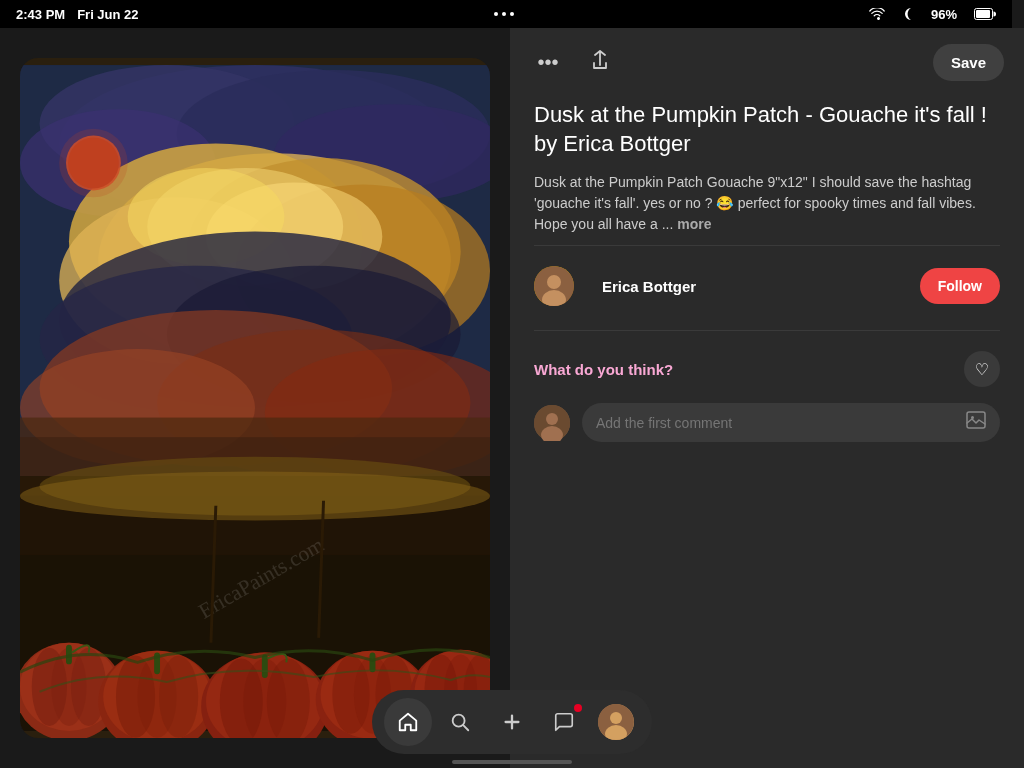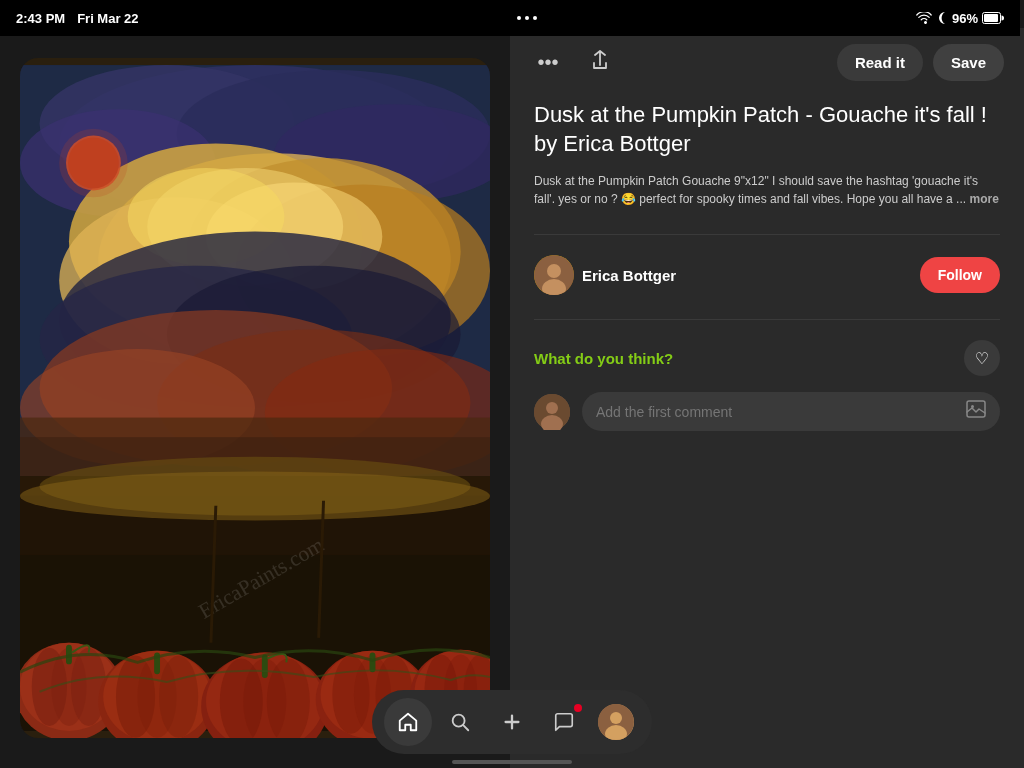--- a/index.html
+++ b/index.html
@@ -9,35 +9,35 @@
       background: #1a1a1a;
       font-family: -apple-system, BlinkMacSystemFont, 'Helvetica Neue', Arial, sans-serif;
       color: #fff;
       overflow: hidden;
       position: relative;
     }
 
     
     #status-bar {
       position: absolute;
-      top: 0; left: 0; right: 4px;
-      height: 36px;
+      top: 0; left: 0; right: 12px;
+      height: 28px;
       background: #000;
       display: flex;
       align-items: center;
       justify-content: space-between;
       padding: 0 16px;
       font-size: 13px;
       font-weight: 600;
       color: #fff;
       z-index: 100;
     }
     .status-left { display: flex; gap: 12px; align-items: center; }
     .status-center { display: flex; gap: 4px; align-items: center; }
-    .status-right { display: flex; gap: 4px; align-items: center; font-size: 13px; }
+    .status-right { display: flex; gap: 17px; align-items: center; font-size: 13px; }
     .status-dot { width: 4px; height: 4px; background: #fff; border-radius: 50%; }
 
     
     #main {
       position: absolute;
       top: 28px; left: 0; right: 0; bottom: 0;
       display: flex;
       flex-direction: row;
     }
 
@@ -129,45 +129,45 @@
 
     #pin-title {
       font-size: 22px;
       font-weight: 400;
       color: #fff;
       line-height: 1.3;
       margin-bottom: 14px;
     }
 
     #pin-description {
-      font-size: 12px;
+      font-size: 14px;
       color: #ccc;
       line-height: 1.5;
-      margin-bottom: 26px;
+      margin-bottom: 10px;
     }
     #pin-description .more-link {
       color: #aaa;
       cursor: pointer;
       font-weight: 600;
     }
 
     #divider {
       height: 1px;
       background: #3a3a3a;
       margin-bottom: 20px;
     }
 
     
     #author-row {
       display: flex;
       align-items: center;
       justify-content: space-between;
       margin-bottom: 24px;
     }
-    .author-left { display: flex; align-items: center; gap: 8px; }
+    .author-left { display: flex; align-items: center; gap: 28px; }
     .author-avatar {
       width: 40px;
       height: 40px;
       border-radius: 50%;
       background: linear-gradient(135deg, #8B6914, #D4A017, #6B4423);
       display: flex;
       align-items: center;
       justify-content: center;
       font-size: 16px;
       overflow: hidden;
@@ -198,21 +198,21 @@
     
     #comments-header {
       display: flex;
       align-items: center;
       justify-content: space-between;
       margin-bottom: 16px;
     }
     .comments-title {
       font-size: 15px;
       font-weight: 600;
-      color: #84cc16;
+      color: #f9a8d4;
     }
     .heart-btn {
       width: 36px;
       height: 36px;
       background: #3a3a3a;
       border: none;
       border-radius: 50%;
       color: #fff;
       display: flex;
       align-items: center;
@@ -316,21 +316,21 @@
       border-radius: 2px;
       z-index: 100;
     }
   </style>
 </head>
 <body>
 
 <div id="status-bar">
   <div class="status-left">
     <span>2:43 PM</span>
-    <span>Fri Mar 22</span>
+    <span>Fri Jun 22</span>
   </div>
   <div class="status-center">
     <div class="status-dot"></div>
     <div class="status-dot"></div>
     <div class="status-dot"></div>
   </div>
   <div class="status-right">
 
     <svg width="16" height="12" viewBox="0 0 16 12">
       <path d="M8 10.5a1.5 1.5 0 1 1 0 0.001z" fill="#fff"></path>
@@ -462,21 +462,20 @@
         </button>
         <button class="icon-btn">
           <span>
             <svg width="18" height="20" viewBox="0 0 18 20" fill="none" xmlns="http://www.w3.org/2000/svg">
               <path d="M9 1v14M4 5l5-4 5 4M3 13v5h12v-5" stroke="#ccc" stroke-width="1.8" stroke-linecap="round" stroke-linejoin="round"></path>
             </svg>
           </span>
         </button>
       </div>
       <div class="toolbar-right">
-        <button class="read-it-btn">Read it</button>
         <button class="save-btn">Save</button>
       </div>
     </div>
 
     <div id="content-area">
 
       <div id="pin-title">Dusk at the Pumpkin Patch - Gouache it's fall ! by Erica Bottger</div>
 
       <div id="pin-description">
         <span>Dusk at the Pumpkin Patch Gouache 9"x12" I should save the hashtag 'gouache it's fall'. yes or no ? 😂 perfect for spooky times and fall vibes. Hope you all have a ...</span>

